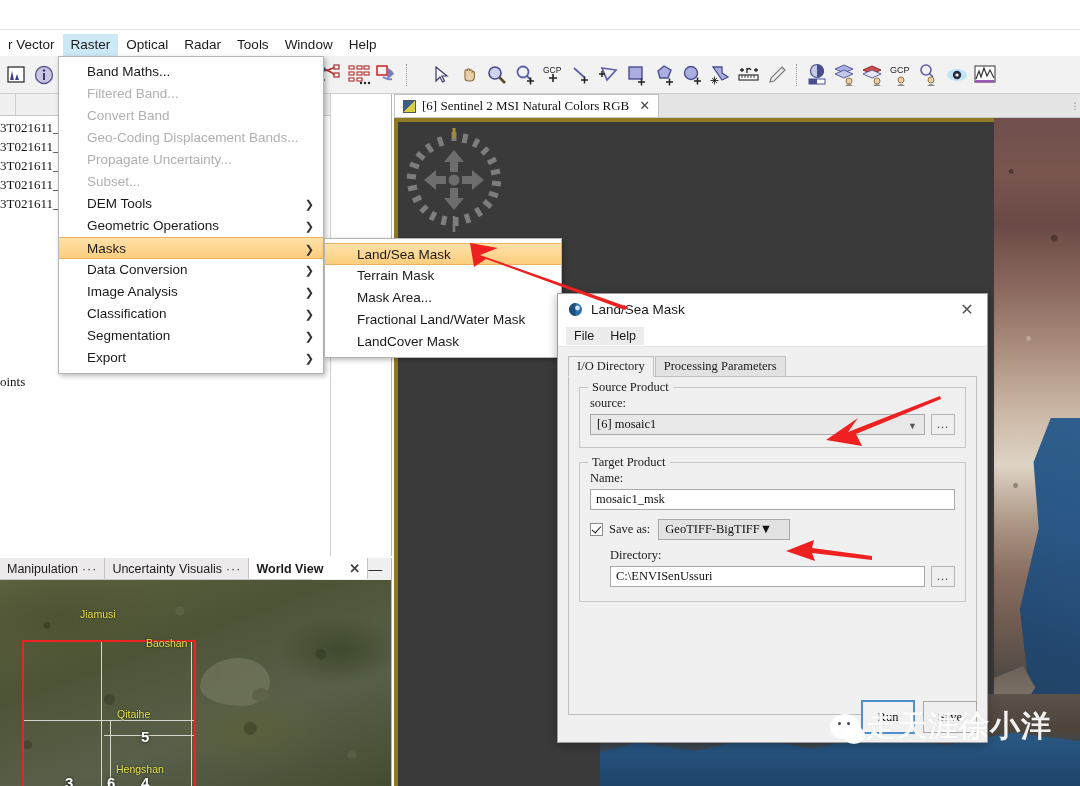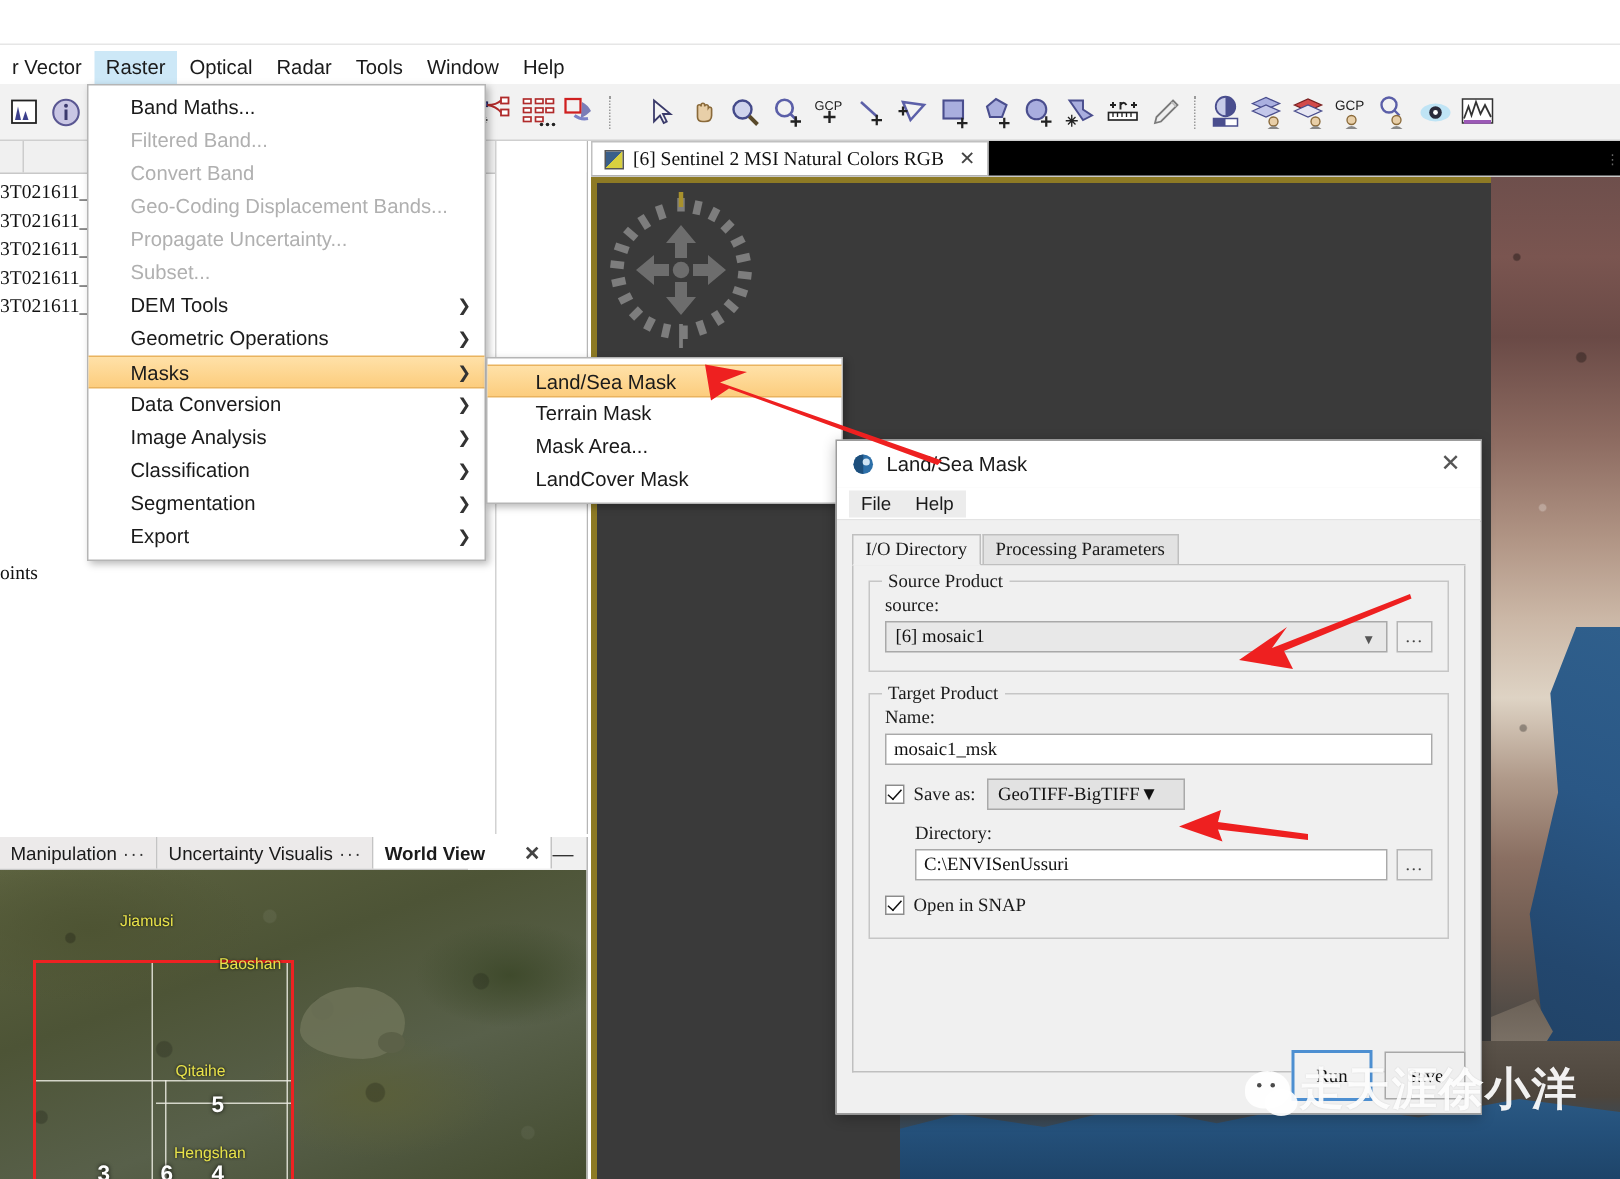--- a/index.html
+++ b/index.html
@@ -193,21 +193,21 @@
   .wv-grid-h { position: absolute; height: 1px; background: rgba(235,235,225,.85); }
 
   
   .imgwin {
     position: absolute; left: 394px; top: 94px; width: 686px; height: 692px;
     background: #3a3a3a;
     overflow: hidden;
   }
   .imgwin-tabbar {
     position: absolute; left: 0; top: 0; width: 686px; height: 24px;
-    background: #000000;
+    background: #e5e5e5;
     border-bottom: 1px solid #c8c8c8;
     display: flex; align-items: stretch;
   }
   .imgwin-tab {
     display: flex; align-items: center; gap: 6px;
     padding: 0 8px;
     background: #ffffff;
     border: 1px solid #c0c0c0;
     border-bottom: none;
     font-family: "Liberation Serif", serif;
@@ -924,20 +924,21 @@
     <div class="menu-item">
       <span>Export</span>
       <span class="arrow">❯</span>
     </div>
   </div>
 
   <div class="menu-pop" id="masks-menu">
     <div class="menu-item highlight">Land/Sea Mask</div>
     <div class="menu-item">Terrain Mask</div>
     <div class="menu-item">Mask Area...</div>
+    <div class="menu-item">Fractional Land/Water Mask</div>
     <div class="menu-item">LandCover Mask</div>
   </div>
 
   <div class="dialog">
     <div class="dlg-title">
       <span class="dlg-icon">
         <svg width="15" height="15" viewBox="0 0 15 15">
           <circle cx="7.5" cy="7.5" r="6.5" fill="#2d6fa8"></circle>
           <path d="M7.5 1 A6.5 6.5 0 0 0 7.5 14 Z" fill="#1d4f7c"></path>
           <circle cx="9.5" cy="6" r="2.4" fill="#cfe4f4"></circle>
@@ -988,24 +989,20 @@
           </div>
 
           <div class="indent" style="margin-top:8px;">
             <div class="fld-label">Directory:</div>
             <div class="row">
               <div class="textfield">C:\ENVISenUssuri</div>
               <div class="ellipsis-btn">...</div>
             </div>
           </div>
 
-          <div class="chkrow">
-            <span class="chk"></span>
-            <span class="chk-label">Open in SNAP</span>
-          </div>
         </div>
       </div>
 
       <div class="dlg-buttons">
         <div class="btn focus">Run</div>
         <div class="btn">Save</div>
       </div>
     </div>
   </div>
 

